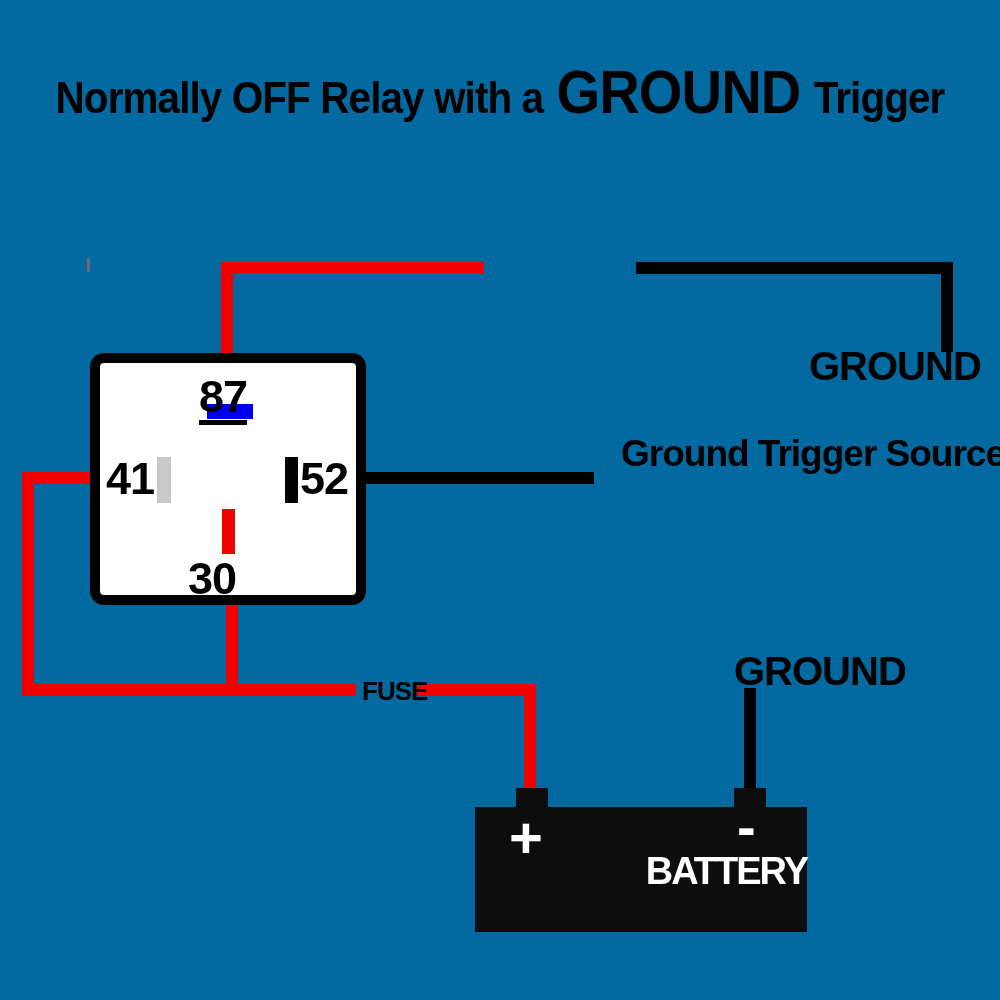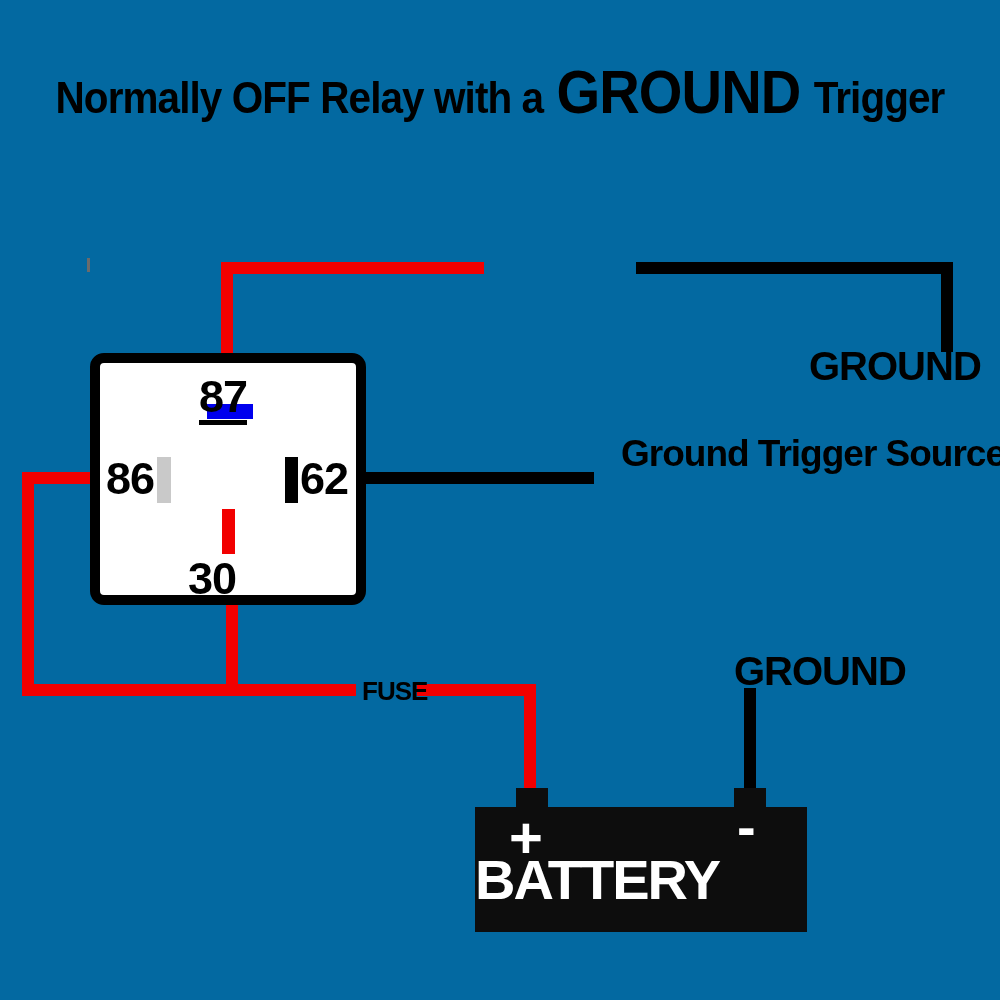--- a/index.html
+++ b/index.html
@@ -25,22 +25,22 @@
     box-sizing:border-box;border:10px solid #000;border-radius:14px;
     background:#fff;
   }
   .pin-label{font-size:45px;}
   .underlined{border-bottom:5px solid #000;padding-bottom:1px;}
   .battery-body{position:absolute;left:475px;top:807px;width:332px;height:125px;}
   .battery-terminal{position:absolute;width:32px;height:20px;}
   .battery-plus{position:absolute;left:34px;top:2px;font-size:58px;font-weight:bold;line-height:1;}
   .battery-minus{position:absolute;left:262px;top:-8px;font-size:56px;font-weight:bold;line-height:1;}
   .battery-name{
-    position:absolute;left:0;top:45px;width:100%;text-align:left;
-    font-size:56px;font-weight:bold;line-height:1;letter-spacing:-2px;
+    position:absolute;left:0;top:45px;width:100%;text-align:right;
+    font-size:38px;font-weight:bold;line-height:1;letter-spacing:-2px;
   }
   .stray{position:absolute;left:87px;top:258px;width:3px;height:14px;background:#6b6b6b;}
 </style>
 </head>
 <body>
 
 <div class="canvas">
 
   <div class="title">
     <span class="t-normal">Normally OFF Relay with a</span>
@@ -65,22 +65,22 @@
   <div class="stray"></div>
 
   <div class="relay-box"></div>
 
   <div class="pinbar" style="left: 207px; top: 404px; width: 46px; height: 15px; background: rgb(0, 0, 238);"></div>
   <div class="pinbar" style="left: 157px; top: 457px; width: 14px; height: 46px; background: rgb(201, 201, 201);"></div>
   <div class="pinbar" style="left: 285px; top: 457px; width: 13px; height: 46px; background: rgb(0, 0, 0);"></div>
   <div class="pinbar" style="left: 222px; top: 509px; width: 13px; height: 45px; background: rgb(242, 0, 0);"></div>
 
   <div class="label pin-label underlined" style="left:199px;top:362px;margin-top:12px;">87</div>
-  <div class="label pin-label" style="left:106px;top:456px;">86</div>
-  <div class="label pin-label" style="left:300px;top:456px;">62</div>
+  <div class="label pin-label" style="left:106px;top:456px;">41</div>
+  <div class="label pin-label" style="left:300px;top:456px;">52</div>
   <div class="label pin-label" style="left:188px;top:556px;">30</div>
 
   <div class="label" style="left:809px;top:346px;font-size:40px;">GROUND</div>
   <div class="label" style="left:601px;top:435px;font-size:37px;margin-left:20px;">Ground Trigger Source</div>
   <div class="label" style="left:362px;top:678px;font-size:26px;letter-spacing:-1px;">FUSE</div>
   <div class="label" style="left:734px;top:651px;font-size:40px;">GROUND</div>
 
   <div class="battery-terminal" style="left: 516px; top: 788px; background: rgb(13, 13, 13);"></div>
   <div class="battery-terminal" style="left: 734px; top: 788px; background: rgb(13, 13, 13);"></div>
 

